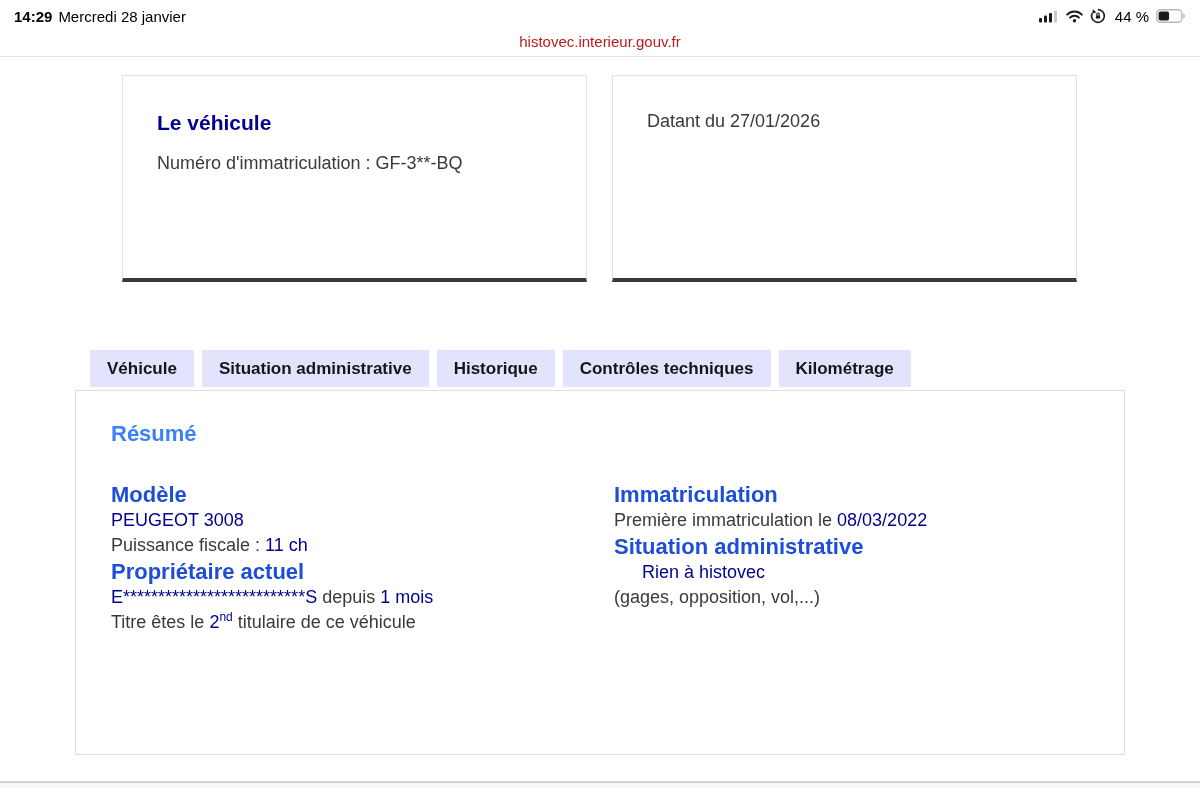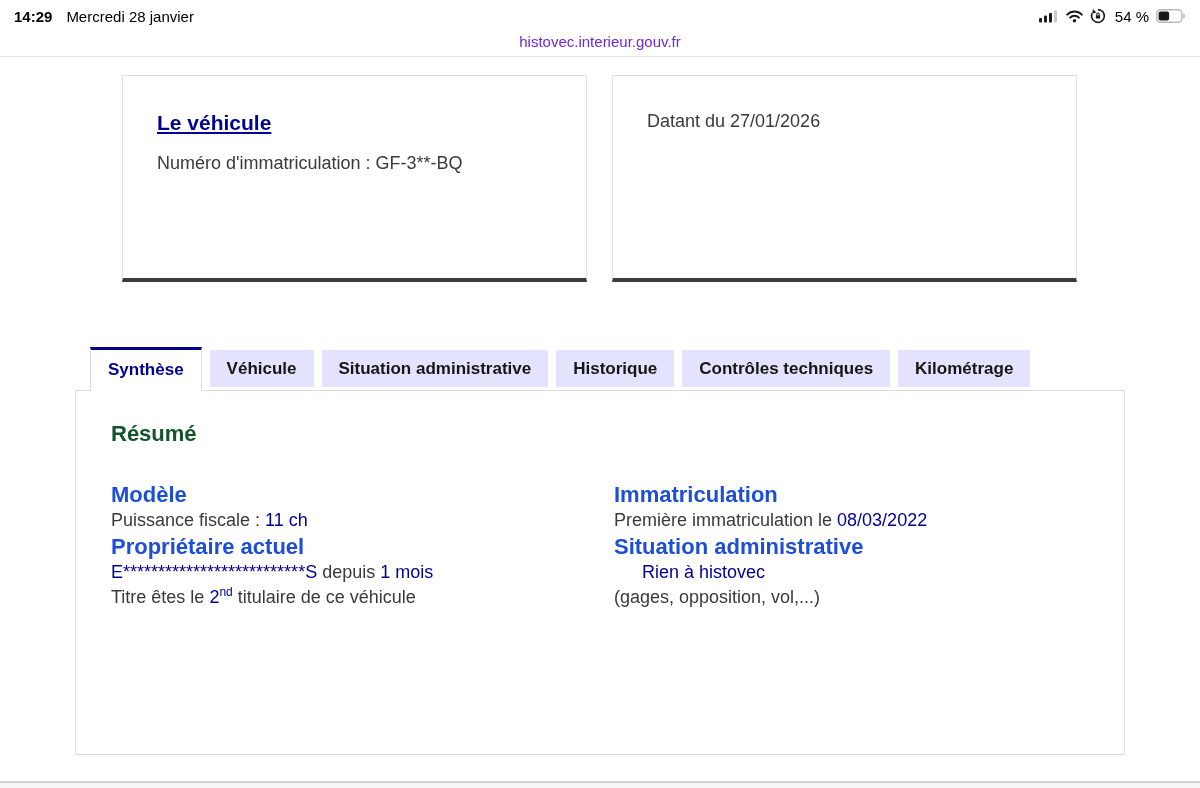--- a/index.html
+++ b/index.html
@@ -8,41 +8,41 @@
     background:#ffffff;
     font-family:"Liberation Sans","DejaVu Sans",sans-serif;
     -webkit-font-smoothing:antialiased;
   }
   
   .status-bar{
     position:absolute;top:0;left:0;right:0;height:30px;
     display:flex;align-items:center;justify-content:space-between;
     padding:2px 14px 0;box-sizing:border-box;background:#fff;
   }
-  .sb-left{display:flex;align-items:center;gap:14px;color:#000;}
+  .sb-left{display:flex;align-items:center;gap:6px;color:#000;}
   .sb-time{font-size:15px;font-weight:700;}
   .sb-date{font-size:15px;font-weight:500;}
   .sb-right{display:flex;align-items:center;gap:7px;color:#000;}
   .sb-pct{font-size:15px;font-weight:400;margin-left:2px;}
   .sb-right svg{display:block;}
   
   .url-bar{
     position:absolute;top:30px;left:0;right:0;height:26px;
     text-align:center;border-bottom:1px solid #e3e3e3;background:#fff;
   }
-  .url-text{font-size:15px;color:#6d28d9;line-height:24px;display:inline-block;}
+  .url-text{font-size:15px;color:#b91c1c;line-height:24px;display:inline-block;}
   
   .cards{position:absolute;left:122px;top:75px;display:flex;gap:25px;}
   .card{
     width:465px;height:207px;box-sizing:border-box;background:#fff;
     border:1px solid #e1e1e1;border-bottom:4px solid #3a3a3a;
     padding:33px 34px 0 34px;
   }
   .card-title{
-    margin:0 0 13px;color:#000091;font-size:21px;font-weight:700;line-height:1.38;text-decoration:underline;
+    margin:0 0 13px;color:#000091;font-size:21px;font-weight:700;line-height:1.38;
   }
   .card-body{margin:0;color:#3a3a3a;font-size:18px;line-height:1.4;}
   
   .tabs{
     position:absolute;left:75px;top:347px;width:1050px;height:44px;
     box-sizing:border-box;padding-left:15px;
     display:flex;gap:8px;align-items:flex-start;overflow:hidden;z-index:2;
   }
   .tab{
     flex:0 0 auto;white-space:nowrap;cursor:pointer;
@@ -55,21 +55,21 @@
     box-sizing:border-box;
     border-top:3px solid #000091;border-left:1px solid #ddd;border-right:1px solid #ddd;
   }
   
   .panel{
     position:absolute;left:75px;top:390px;width:1050px;height:365px;
     box-sizing:border-box;border:1px solid #ddd;background:#fff;z-index:1;
   }
   .panel-heading{
     position:absolute;left:35px;top:30px;margin:0;
-    font-size:22px;font-weight:700;color:#14532d;
+    font-size:22px;font-weight:700;color:#3b82f6;
   }
   .col{position:absolute;top:90px;}
   .col-left{left:35px;width:480px;}
   .col-right{left:538px;width:480px;}
   .col h3{font-size:22px;font-weight:700;color:#1d4ed8;margin:0;line-height:27px;}
   .col p{font-size:18px;color:#3a3a3a;margin:0;line-height:25px;}
   .mt12{margin-top:12px;} .mt22{margin-top:22px;} .mt5{margin-top:5px;}
   .mt30{margin-top:30px;} .mt16{margin-top:16px;} .mt1{margin-top:1px;}
   .blue{color:#000091;}
   .link{color:#000091;text-decoration:none;cursor:pointer;}
@@ -106,21 +106,21 @@
       </svg>
     </span>
     <span>
       <svg width="16" height="16" viewBox="0 0 16 16">
         <path d="M8 1.6 A6.4 6.4 0 1 1 2.2 5.2" fill="none" stroke="#1a1a1a" stroke-width="1.6"></path>
         <path d="M2.9 1.2 L2.2 5.6 L6.4 4.4 Z" fill="#1a1a1a"></path>
         <rect x="5.9" y="7.2" width="4.2" height="3.4" rx="0.6" fill="#1a1a1a"></rect>
         <path d="M6.8 7.2 V6.2 A1.2 1.2 0 0 1 9.2 6.2 V7.2" fill="none" stroke="#1a1a1a" stroke-width="1.1"></path>
       </svg>
     </span>
-    <span class="sb-pct">54 %</span>
+    <span class="sb-pct">44 %</span>
     <span>
       <svg width="30" height="14" viewBox="0 0 30 14">
         <rect x="0.8" y="0.8" width="25" height="12.4" rx="3.6" fill="none" stroke="#b9b9b9" stroke-width="1.4"></rect>
         <rect x="2.6" y="2.6" width="10.5" height="8.8" rx="2" fill="#1a1a1a"></rect>
         <path d="M27.2 4.5 A 2.6 2.6 0 0 1 27.2 9.5 Z" fill="#b9b9b9"></path>
       </svg>
     </span>
   </div>
 </div>
 
@@ -132,33 +132,35 @@
   <div class="card">
     <h2 class="card-title">Le véhicule</h2>
     <p class="card-body">Numéro d'immatriculation : GF-3**-BQ</p>
   </div>
   <div class="card">
     <p class="card-body">Datant du 27/01/2026</p>
   </div>
 </div>
 
 <div class="tabs">
-  <div class="tab active">Synthèse</div>
   <div class="tab">Véhicule</div>
   <div class="tab">Situation administrative</div>
   <div class="tab">Historique</div>
   <div class="tab">Contrôles techniques</div>
   <div class="tab">Kilométrage</div>
 </div>
 
 <div class="panel">
   <h2 class="panel-heading">Résumé</h2>
 
   <div class="col col-left">
     <h3 class="mt12">Modèle</h3>
+    <p class="mt22">
+      <a class="link">PEUGEOT 3008</a>
+    </p>
     <p class="mt5">
       <span>Puissance fiscale : </span><span class="blue">11 ch</span>
     </p>
     <h3 class="mt30">Propriétaire actuel</h3>
     <p>
       <span class="blue">E**************************S</span><span> depuis </span><span class="blue">1 mois</span>
     </p>
     <p class="mt1">
       <span>Titre êtes le </span><span class="blue">2</span><sup class="rank blue">nd</sup><span> titulaire de ce véhicule</span>
     </p>

